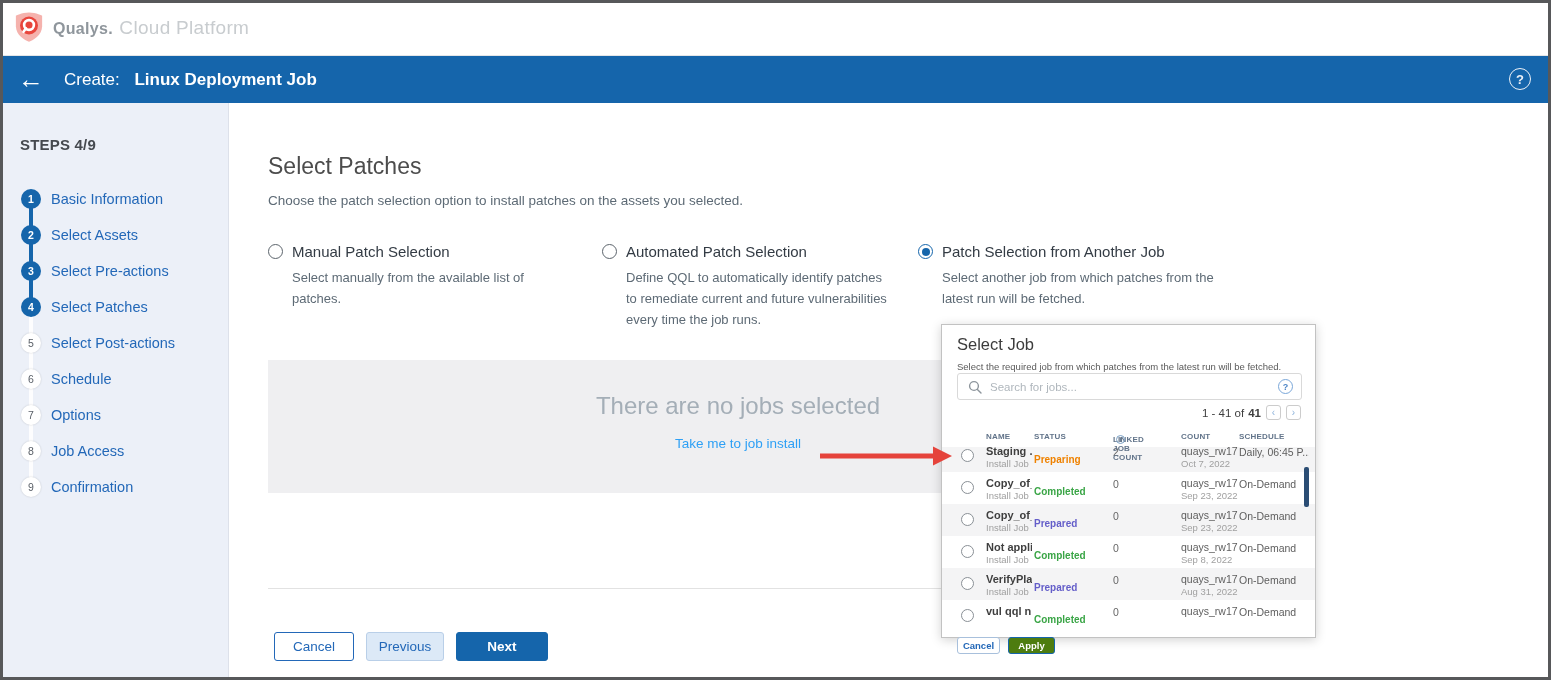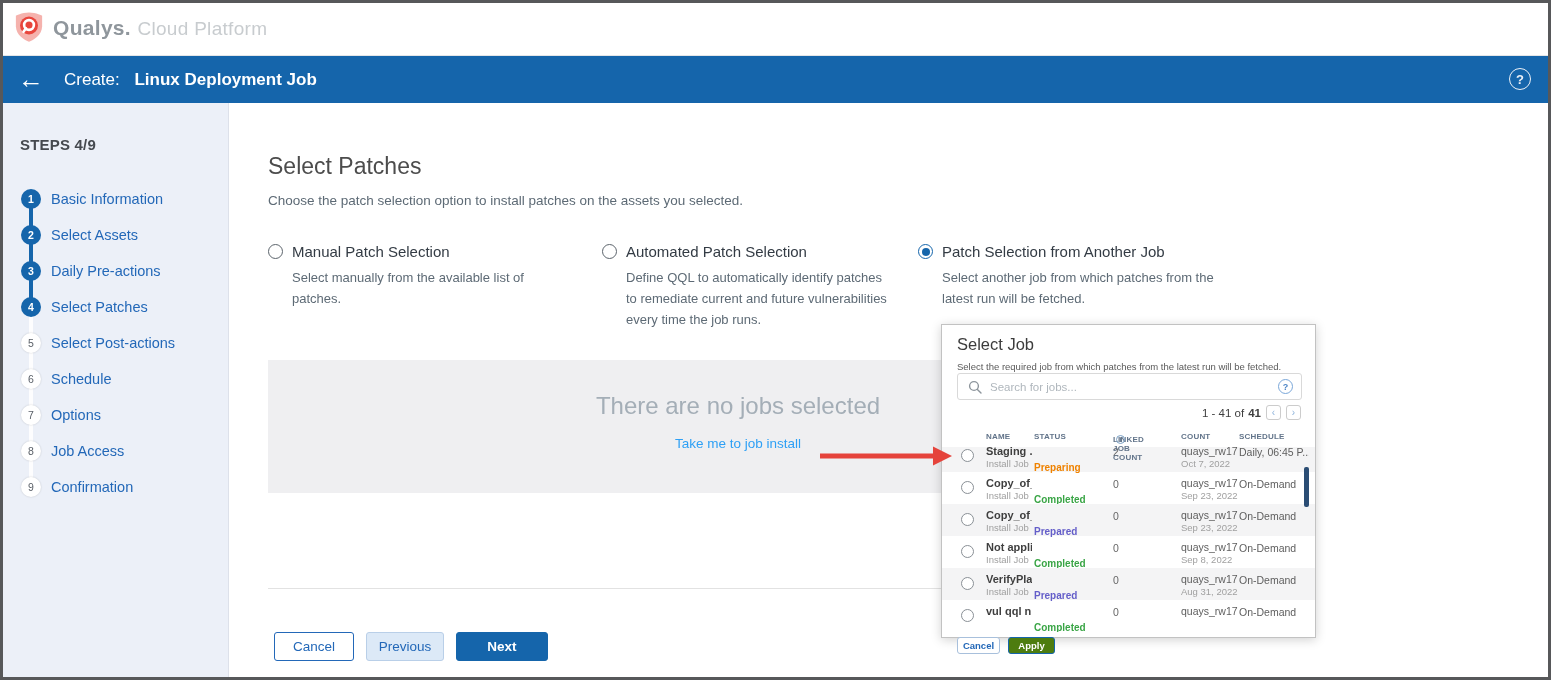--- a/index.html
+++ b/index.html
@@ -3,21 +3,21 @@
 <meta charset="utf-8">
 <style>
   * { margin:0; padding:0; box-sizing:border-box; font-family:"Liberation Sans","DejaVu Sans",sans-serif; }
   body { background:#888; }
   .page { position:relative; width:1551px; height:680px; background:#fff; overflow:hidden; }
   .page::after { content:''; position:absolute; inset:0; border:3px solid #57585a; pointer-events:none; z-index:1000; }
 
   
   .topbar { position:absolute; left:0; top:0; width:100%; height:56px; background:#fff; border-bottom:1px solid #e4e6e8; display:flex; align-items:center; padding-left:14px; }
   .brand { display:flex; align-items:center; gap:9px; }
-  .brand-name { font-size:21px; font-weight:700; color:#8f969c; letter-spacing:.3px; }
+  .brand-name { font-size:16px; font-weight:700; color:#8f969c; letter-spacing:.3px; }
   .brand-suffix { font-size:19px; font-weight:400; color:#c8cccf; letter-spacing:.3px; margin-left:2px; }
 
   
   .bluebar { position:absolute; left:0; top:56px; width:100%; height:47px; background:#1565ab; display:flex; align-items:center; color:#fff; }
   .back-arrow { font-size:26px; font-weight:400; margin:0 0 2px 18px; line-height:1; cursor:pointer; }
   .bluebar-text { margin-left:20px; font-size:17px; }
   .bluebar-text .prefix { font-weight:400; margin-right:10px; }
   .bluebar-text .title { font-weight:700; }
   .help-circle { position:absolute; right:20px; top:12px; width:22px; height:22px; border:1.6px solid #eaf0f7; border-radius:50%; display:flex; align-items:center; justify-content:center; font-size:13px; font-weight:700; color:#eaf0f7; cursor:pointer; }
 
@@ -85,21 +85,21 @@
   .col-linked { left:171px; } .col-owner  { left:239px; } .col-sched { left:297px; }
   .info-i { display:inline-flex; width:9px; height:9px; border:1px solid #7aa0c4; border-radius:50%; color:#7aa0c4; font-size:6.5px; font-weight:700; align-items:center; justify-content:center; margin-left:3px; vertical-align:0px; }
 
   .dlg-viewport { position:absolute; left:0; top:122px; right:0; height:185px; overflow:hidden; }
   .dlg-rows { margin-top:-7px; }
   .dlg-row { position:relative; height:32px; cursor:pointer; }
   .dlg-row:nth-child(odd) { background:#f4f4f5; }
   .row-radio { position:absolute; left:19px; top:9px; width:13px; height:13px; border:1.5px solid #8a9096; border-radius:50%; background:#fff; }
   .row-name { position:absolute; left:44px; top:5px; font-size:11px; font-weight:700; color:#3f3f3f; width:46px; white-space:nowrap; overflow:hidden; }
   .row-type { position:absolute; left:44px; top:18px; font-size:9.5px; color:#a0a0a0; }
-  .row-status { position:absolute; left:92px; top:22px; font-size:10px; font-weight:700; }
+  .row-status { position:absolute; left:92px; top:14px; font-size:10px; font-weight:700; }
   .row-count { position:absolute; left:171px; top:6px; font-size:10.5px; color:#666; }
   .row-owner { position:absolute; left:239px; top:5px; font-size:10.5px; color:#5e5e5e; }
   .row-date { position:absolute; left:239px; top:18px; font-size:9.5px; color:#a0a0a0; }
   .row-sched { position:absolute; left:297px; top:6px; font-size:10.5px; color:#5e5e5e; width:70px; white-space:nowrap; overflow:hidden; }
   .dlg-scrollthumb { position:absolute; left:362px; top:142px; width:5px; height:40px; background:#2b4d74; border-radius:2px; z-index:6; cursor:pointer; }
 
   .dlg-footer { position:absolute; left:15px; top:312px; display:flex; gap:8px; }
   .dlg-btn { display:flex; align-items:center; justify-content:center; height:17px; border-radius:3px; font-size:9.5px; font-weight:700; cursor:pointer; }
   .dlg-cancel { width:43px; background:#fff; border:1px solid #a8c0dc; color:#2368b8; }
   .dlg-apply { width:47px; background:#4d7c0f; border:1px solid #1565ab; color:#fff; }
@@ -142,21 +142,21 @@
           <span class="step-label">Basic Information</span>
         </li>
 
         <li class="step-item done">
           <span class="step-dot">2</span>
           <span class="step-label">Select Assets</span>
         </li>
 
         <li class="step-item done">
           <span class="step-dot">3</span>
-          <span class="step-label">Daily Pre-actions</span>
+          <span class="step-label">Select Pre-actions</span>
         </li>
 
         <li class="step-item done">
           <span class="step-dot">4</span>
           <span class="step-label">Select Patches</span>
         </li>
 
         <li class="step-item todo">
           <span class="step-dot">5</span>
           <span class="step-label">Select Post-actions</span>

